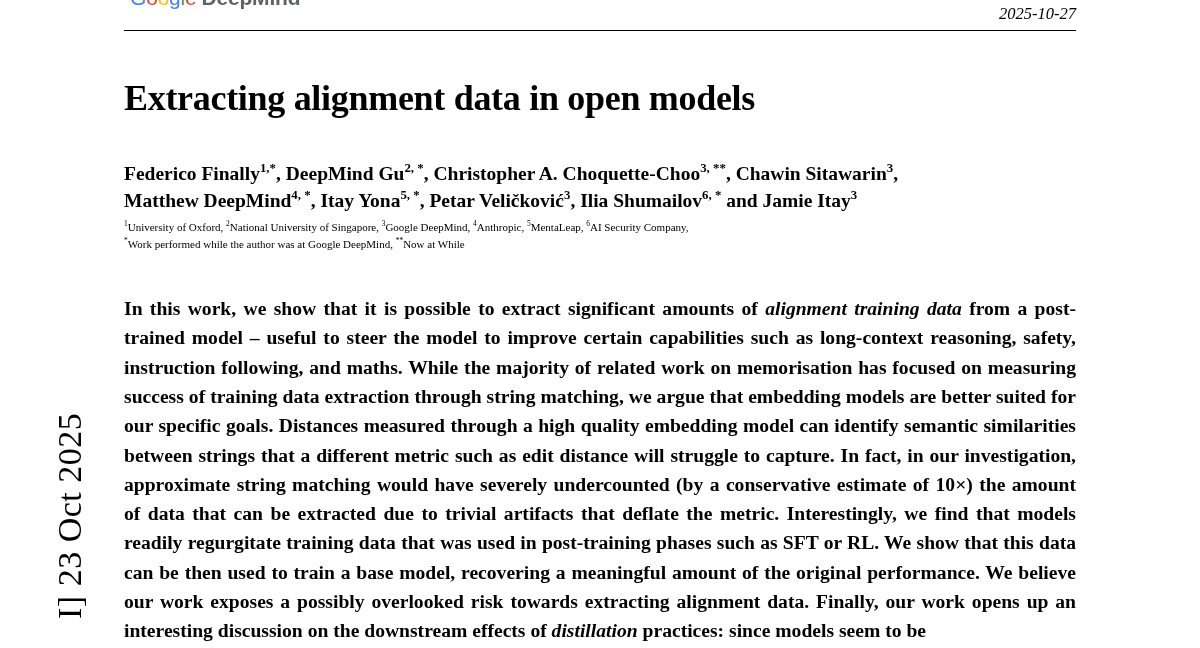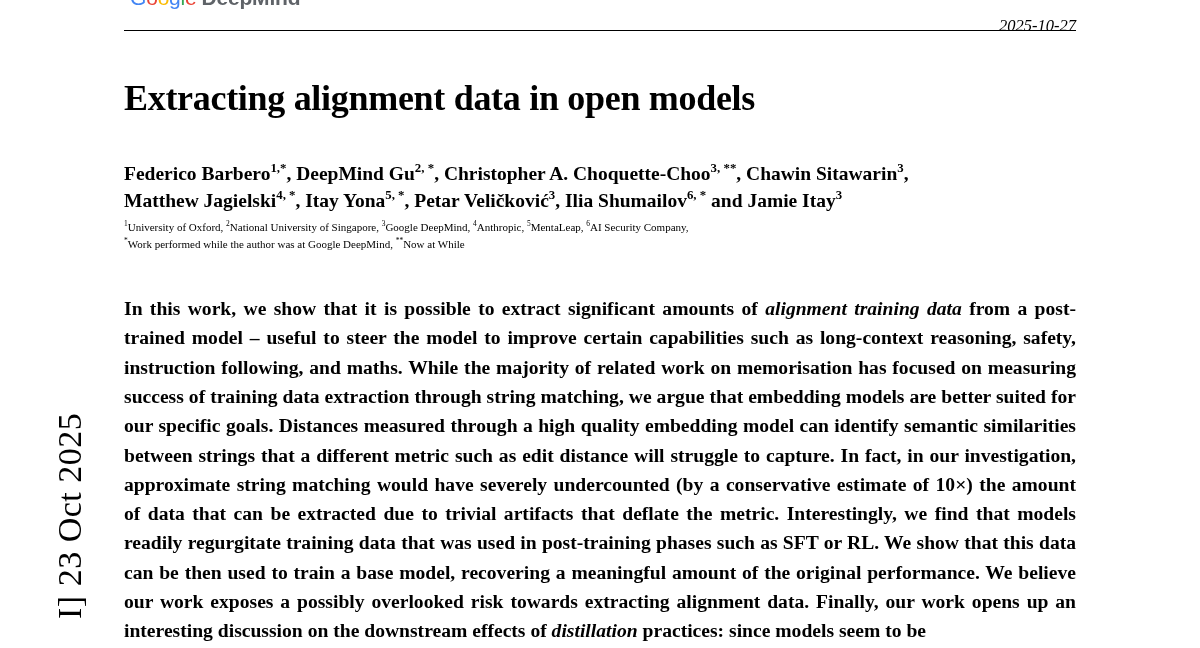--- a/index.html
+++ b/index.html
@@ -68,21 +68,21 @@
   .logo .g5 { color: #34A853; }
   .logo .g6 { color: #EA4335; }
   .logo .dm {
     color: #5F6368;
     font-weight: 600;
     margin-left: 5px;
   }
   .date {
     position: absolute;
     right: 0px;
-    top: 16px;
+    top: 4px;
     font-family: "Liberation Serif", serif;
     font-style: italic;
     font-size: 16.5px;
     color: #000;
   }
   .rule {
     position: absolute;
     left: 0;
     top: 30px;
     width: 952px;
@@ -147,22 +147,22 @@
     <div class="logo">
       <span class="g1">G</span><span class="g2">o</span><span class="g3">o</span><span class="g4">g</span><span class="g5">l</span><span class="g6">e</span><span class="dm">DeepMind</span>
     </div>
     <div class="date">2025-10-27</div>
     <div class="rule"></div>
   </div>
 
   <div class="title">Extracting alignment data in open models</div>
 
   <div class="authors">
-    <div><span>Federico Barbero</span><sup>1,*</sup><span>, DeepMind Gu</span><sup>2, *</sup><span>, Christopher A. Choquette-Choo</span><sup>3, **</sup><span>, Chawin Sitawarin</span><sup>3</sup><span>,</span></div>
-    <div><span>Matthew Jagielski</span><sup>4, *</sup><span>, Itay Yona</span><sup>5, *</sup><span>, Petar Veličković</span><sup>3</sup><span>, Ilia Shumailov</span><sup>6, *</sup><span> and Jamie Itay</span><sup>3</sup></div>
+    <div><span>Federico Finally</span><sup>1,*</sup><span>, DeepMind Gu</span><sup>2, *</sup><span>, Christopher A. Choquette-Choo</span><sup>3, **</sup><span>, Chawin Sitawarin</span><sup>3</sup><span>,</span></div>
+    <div><span>Matthew DeepMind</span><sup>4, *</sup><span>, Itay Yona</span><sup>5, *</sup><span>, Petar Veličković</span><sup>3</sup><span>, Ilia Shumailov</span><sup>6, *</sup><span> and Jamie Itay</span><sup>3</sup></div>
   </div>
 
   <div class="affiliations">
     <div><sup>1</sup><span>University of Oxford, </span><sup>2</sup><span>National University of Singapore, </span><sup>3</sup><span>Google DeepMind, </span><sup>4</sup><span>Anthropic, </span><sup>5</sup><span>MentaLeap, </span><sup>6</sup><span>AI Security Company,</span></div>
     <div><sup>*</sup><span>Work performed while the author was at Google DeepMind, </span><sup>**</sup><span>Now at While</span></div>
   </div>
 
   <div class="abstract"><span>In this work, we show that it is possible to extract significant amounts of </span><i>alignment training data</i><span> from a post-trained model – useful to steer the model to improve certain capabilities such as long-context reasoning, safety, instruction following, and maths. While the majority of related work on memorisation has focused on measuring success of training data extraction through string matching, we argue that embedding models are better suited for our specific goals. Distances measured through a high quality embedding model can identify semantic similarities between strings that a different metric such as edit distance will struggle to capture. In fact, in our investigation, approximate string matching would have severely undercounted (by a conservative estimate of 10×) the amount of data that can be extracted due to trivial artifacts that deflate the metric. Interestingly, we find that models readily regurgitate training data that was used in post-training phases such as SFT or RL. We show that this data can be then used to train a base model, recovering a meaningful amount of the original performance. We believe our work exposes a possibly overlooked risk towards extracting alignment data. Finally, our work opens up an interesting discussion on the downstream effects of </span><i>distillation</i><span> practices: since models seem to be</span></div>
 
 </div>

